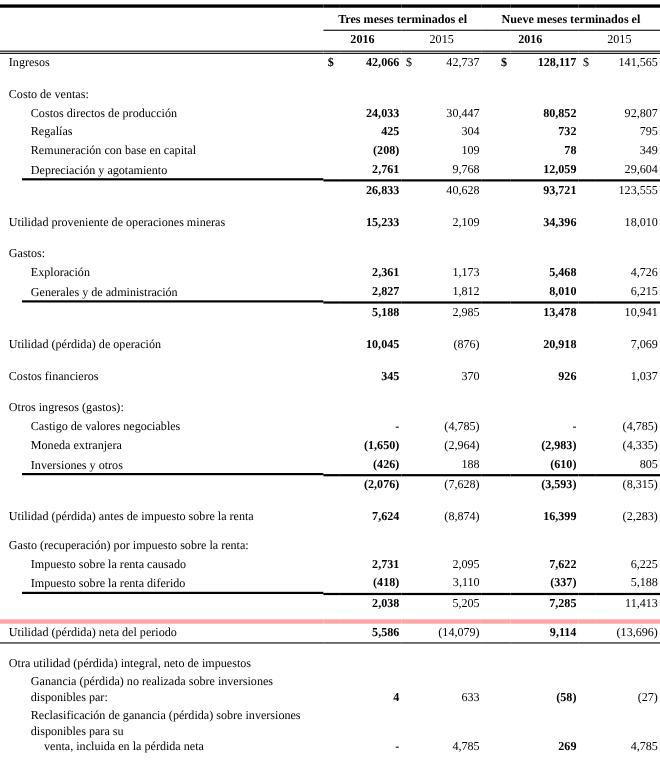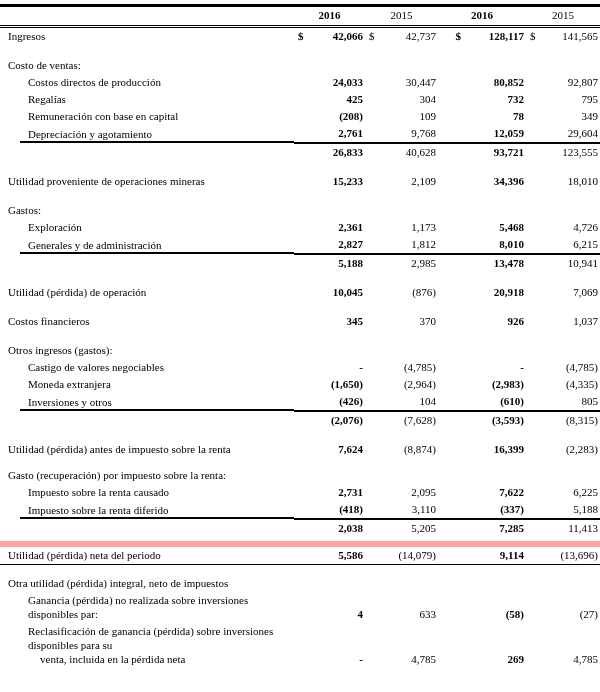--- a/index.html
+++ b/index.html
@@ -52,21 +52,21 @@
   
   td.lbl { text-align: left; padding-left: 8px; }
   td.lbl.ind1 { padding-left: 28px; }
   td.lbl .l2 { padding-left: 12px; }
   td.cur { text-align: left; padding-left: 4px; }
   td.cur.c2 { text-align: right; padding-right: 3px; padding-left: 0; }
   td.val { text-align: right; padding-right: 2px; }
   .b { font-weight: bold; }
 
   
-  tr.rt-thin  > td { border-top: 6px solid #fca5a5; }
+  tr.rt-thin  > td { border-top: 4px solid #fca5a5; }
   tr.rb-thin  > td { border-bottom: 1px solid #000; }
   tr.rb-indent-thick > td { border-bottom: 2px solid #000; }
   tr.rb-indent-thick > td.lbl {
     border-bottom: none;
     background-image: linear-gradient(#000, #000);
     background-repeat: no-repeat;
     background-position: 20px bottom;
     background-size: calc(100% - 20px) 2px;
   }
   tr.spacer td { padding: 0; border: none; }
@@ -80,20 +80,25 @@
       <col class="c-cur1">
       <col class="c-val1">
       <col class="c-cur2">
       <col class="c-val2">
     <col class="c-cur3">
       <col class="c-val3">
       <col class="c-cur4">
       <col class="c-val4">
   </colgroup>
   <thead>
+    <tr>
+      <th></th>
+      <th class="group" colspan="4">Tres meses terminados el</th>
+      <th class="group" colspan="4">Nueve meses terminados el</th>
+    </tr>
     <tr class="year-row">
       <th></th>
       <th class="year bold-col" colspan="2">2016</th>
       <th class="year" colspan="2">2015</th>
       <th class="year bold-col" colspan="2">2016</th>
       <th class="year" colspan="2">2015</th>
     </tr>
   </thead>
   <tbody>
       <tr>
@@ -299,21 +304,21 @@
         <td class="cur c2 b"></td>
         <td class="val c2 b">(2,983)</td>
         <td class="cur c3"></td>
         <td class="val c3">(4,335)</td>
       </tr>
       <tr class="rb-indent-thick">
         <td class="lbl ind1">Inversiones y otros</td>
         <td class="cur c0 b"></td>
         <td class="val c0 b">(426)</td>
         <td class="cur c1"></td>
-        <td class="val c1">104</td>
+        <td class="val c1">188</td>
         <td class="cur c2 b"></td>
         <td class="val c2 b">(610)</td>
         <td class="cur c3"></td>
         <td class="val c3">805</td>
       </tr>
       <tr>
         <td class="lbl ind0"></td>
         <td class="cur c0 b"></td>
         <td class="val c0 b">(2,076)</td>
         <td class="cur c1"></td>

